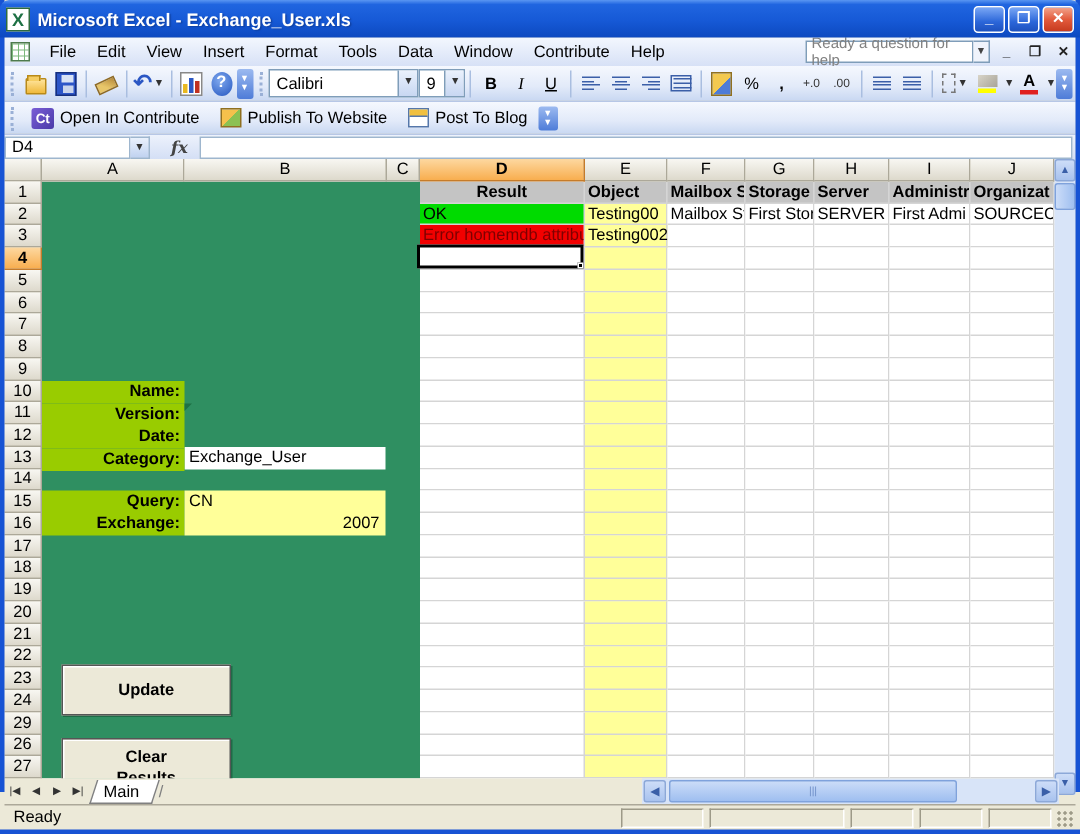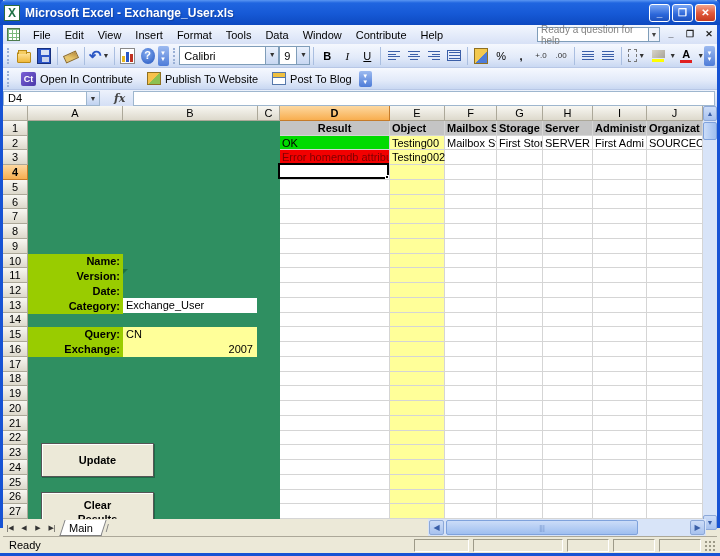--- a/index.html
+++ b/index.html
@@ -373,21 +373,21 @@
     <div class="row-hdr" style="top: 206.37px; height: 14.7407px;">15</div>
     <div class="row-hdr" style="top: 221.111px; height: 14.7407px;">16</div>
     <div class="row-hdr" style="top: 235.852px; height: 14.7407px;">17</div>
     <div class="row-hdr" style="top: 250.593px; height: 14.7407px;">18</div>
     <div class="row-hdr" style="top: 265.333px; height: 14.7407px;">19</div>
     <div class="row-hdr" style="top: 280.074px; height: 14.7407px;">20</div>
     <div class="row-hdr" style="top: 294.815px; height: 14.7407px;">21</div>
     <div class="row-hdr" style="top: 309.556px; height: 14.7407px;">22</div>
     <div class="row-hdr" style="top: 324.296px; height: 14.7407px;">23</div>
     <div class="row-hdr" style="top: 339.037px; height: 14.7407px;">24</div>
-    <div class="row-hdr" style="top: 353.778px; height: 14.7407px;">25</div>
+    <div class="row-hdr" style="top: 353.778px; height: 14.7407px;">29</div>
     <div class="row-hdr" style="top: 368.519px; height: 14.7407px;">26</div>
     <div class="row-hdr" style="top: 383.259px; height: 14.7407px;">27</div>
   </div>
 
 <div id="cells">
 
   <div id="green-panel">
     <div class="fld-label" style="top:133px;">Name:</div>
     <div class="fld-value" style="top:147px;margin-top:30px;">Exchange_User</div>
     <div class="fld-label" style="top:148px;">Version:</div>

